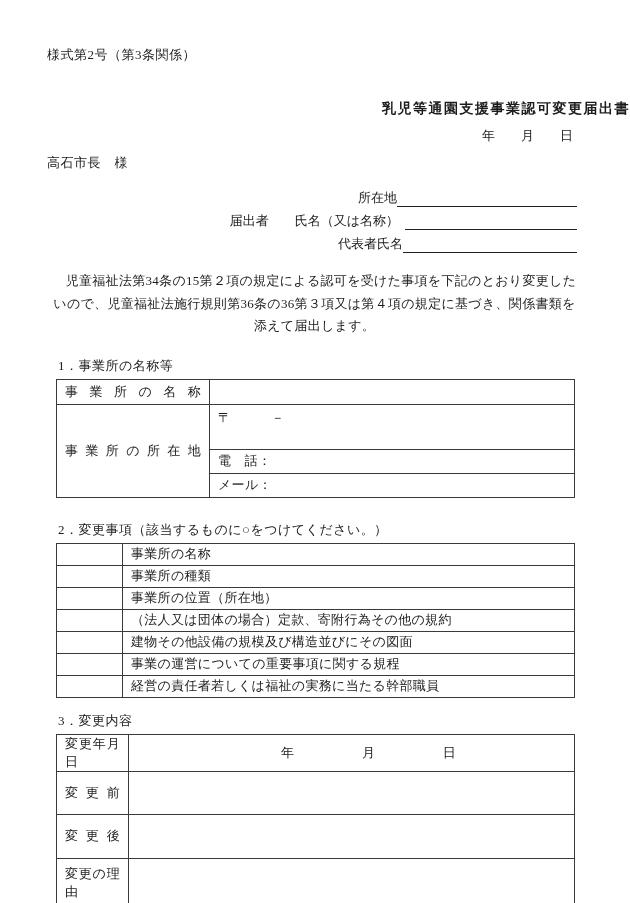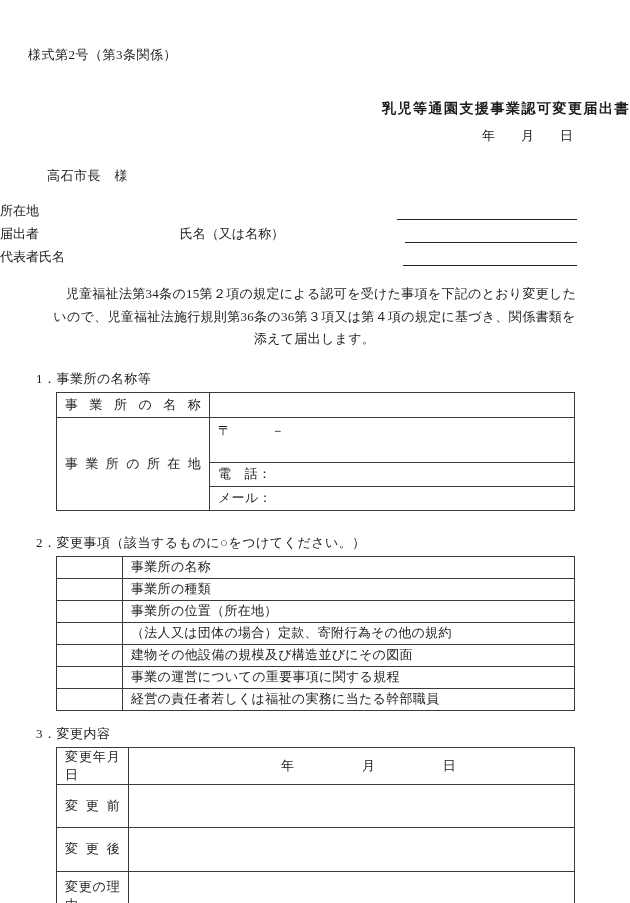--- a/index.html
+++ b/index.html
@@ -8,42 +8,42 @@
     width: 630px;
     height: 903px;
     font-family: "Liberation Serif", "DejaVu Serif", serif;
     font-size: 13px;
     color: #1c1c1c;
     position: relative;
     overflow: hidden;
   }
   .page { padding-top: 46px; width: 630px; }
 
-  .form-number { margin-left: 28px; letter-spacing: 0.5px; }
+  .form-number { margin-left: 47px; letter-spacing: 0.5px; }
 
   .title {
     margin-top: 36px;
     text-align: right;
     font-size: 14px;
     font-weight: 600;
     letter-spacing: 1.5px;
   }
 
   .date-line {
     margin-top: 9px;
     text-align: right;
     padding-right: 57px;
   }
 
-  .addressee { margin-top: 22px; margin-left: 47px; letter-spacing: 0.5px; }
+  .addressee { margin-top: 9px; margin-left: 47px; letter-spacing: 0.5px; }
 
   .applicant { margin-top: 12px; }
   .app-row {
     display: flex;
-    justify-content: space-between;
+    justify-content: flex-end;
     align-items: flex-end;
     margin-right: 53px;
     height: 23px;
   }
   .app-row .gap26 { margin-right: 26px; }
   .uline {
     display: inline-block;
     border-bottom: 1px solid #222;
     height: 15px;
     margin-left: 6px;
@@ -53,21 +53,21 @@
   .w174 { width: 174px; margin-left: 0; }
 
   .body-text {
     margin: 17px 48px 0 47px;
     line-height: 22.5px;
     text-indent: 1em;
     letter-spacing: 0.3px;
     text-align: center;
   }
 
-  .sec-heading { margin-left: 36px; letter-spacing: 0.5px; }
+  .sec-heading { margin-left: 58px; letter-spacing: 0.5px; }
   .mt20 { margin-top: 19px; }
   .mt24 { margin-top: 23px; }
   .mt14 { margin-top: 14px; }
 
   table.t {
     border-collapse: collapse;
     margin-left: 56px;
     margin-top: 4px;
     width: 519px;
     table-layout: fixed;

